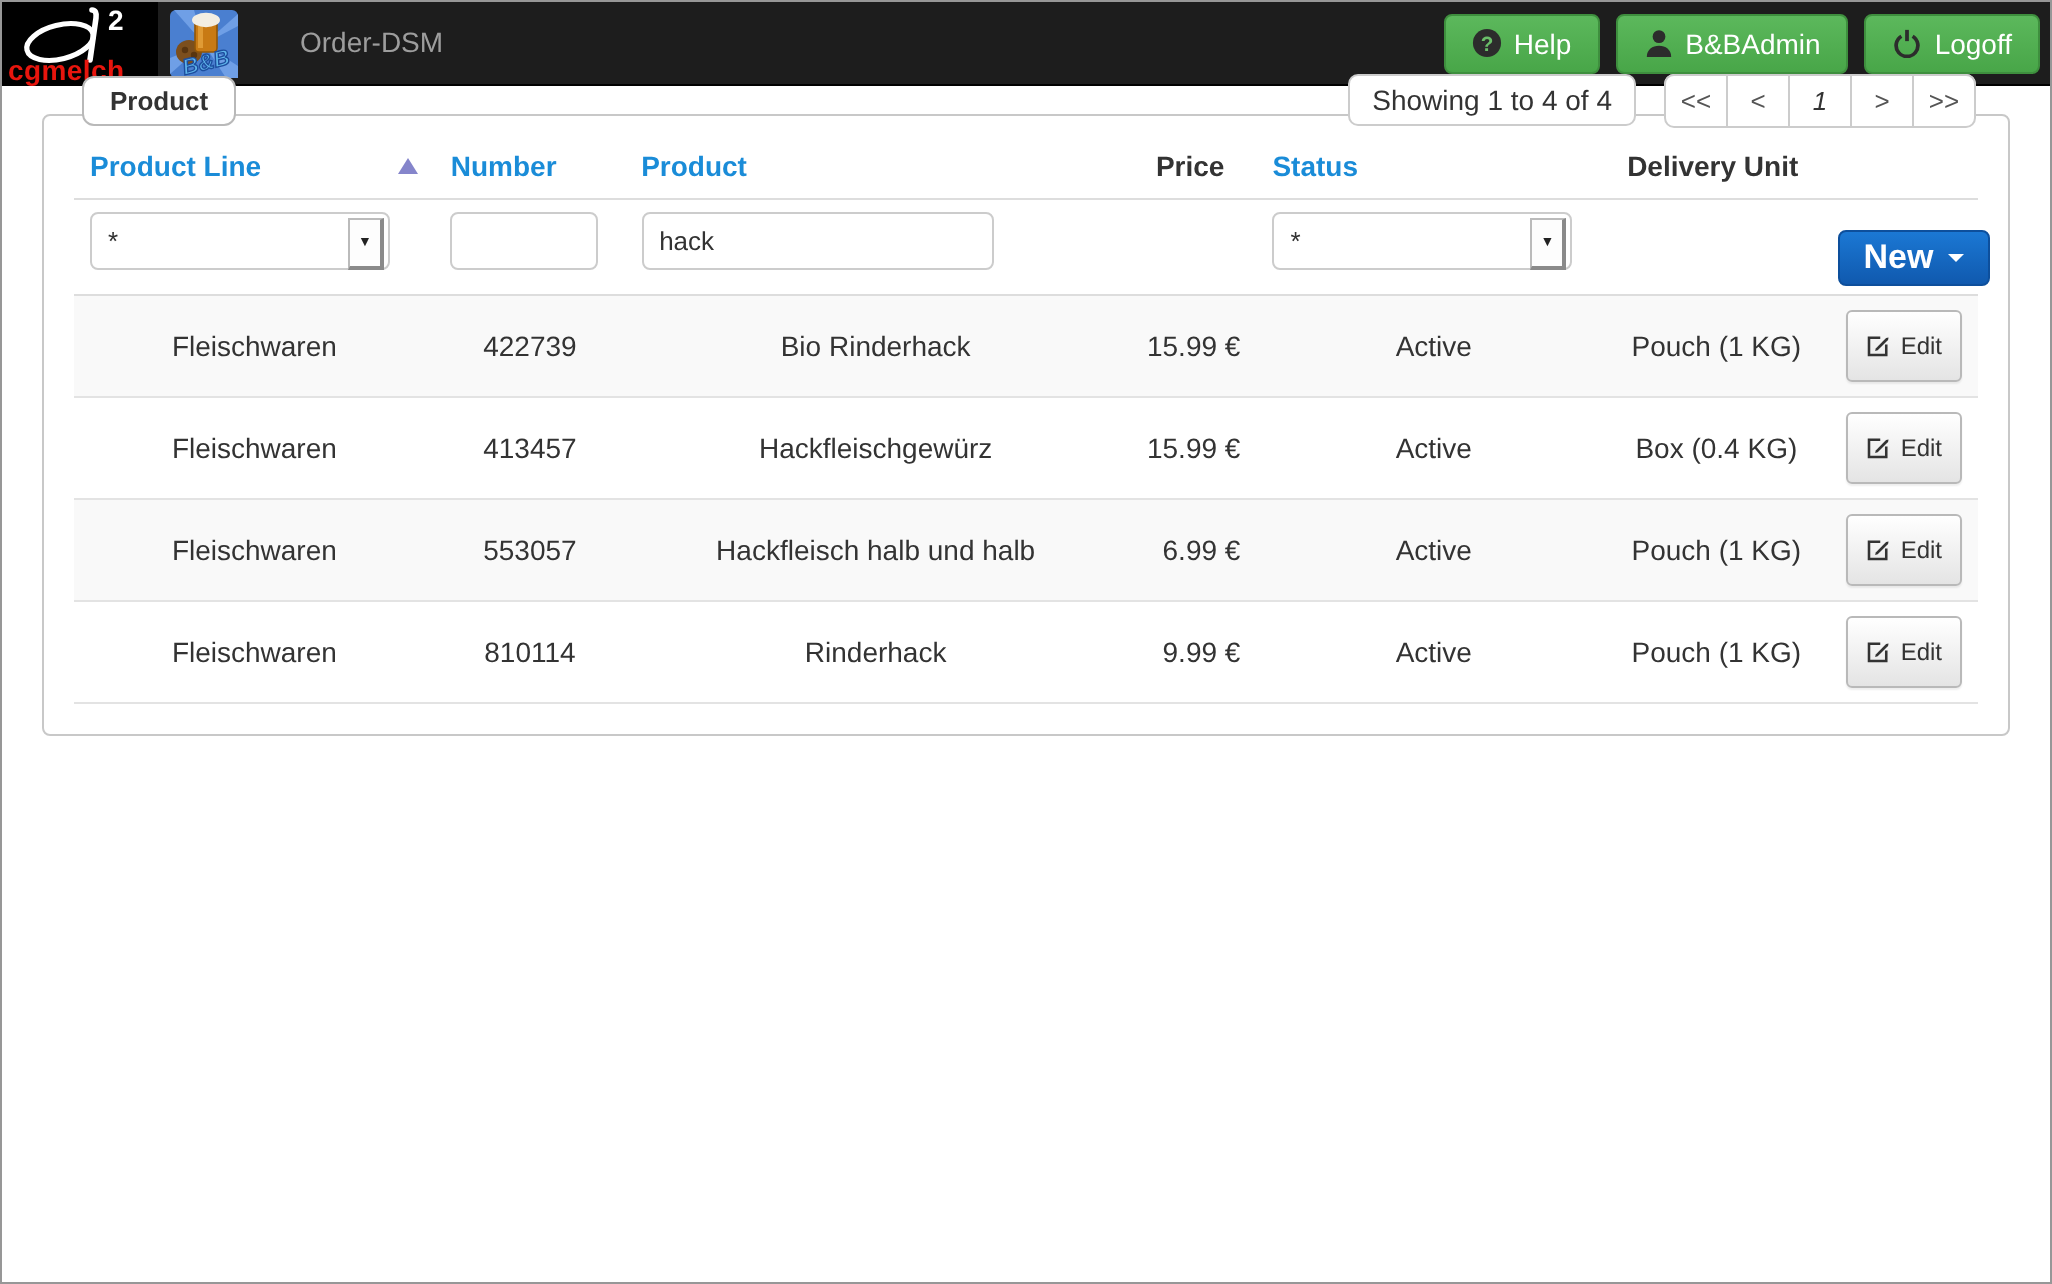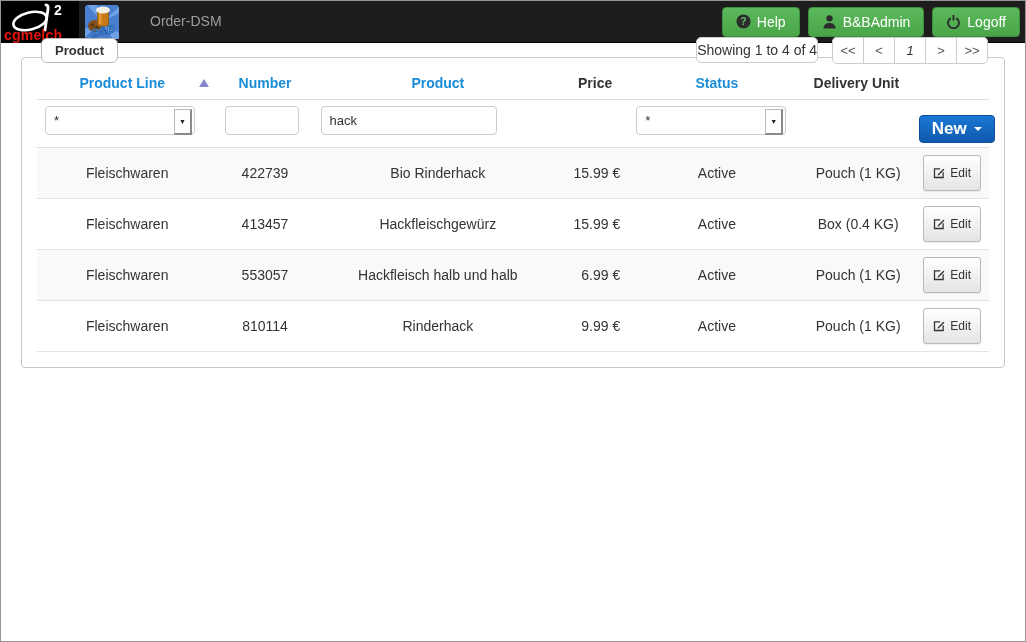--- a/index.html
+++ b/index.html
@@ -51,40 +51,40 @@
     border:1px solid #b9b9b9; border-radius:6px;
     padding:4px 13px; font-size:13px; font-weight:bold; color:#333;
     cursor:pointer;
   }
   .panel-topright {
     position:absolute; top:-21px; right:16px;
     display:flex; align-items:flex-start; gap:14px;
   }
   .showing {
     background:#fff; border:1px solid #ccc; border-radius:5px;
-    padding:4px 0; font-size:14px; color:#333; white-space:nowrap;
+    padding:4px 11px; font-size:14px; color:#333; white-space:nowrap;
   }
   .pager { display:flex; background:#fff; border-radius:5px; }
   .pager button {
     background:#fff; border:1px solid #ccc; color:#555;
     font-size:13px; height:27px; width:32px; margin-left:-1px;
     cursor:pointer; font-family:inherit; padding:0;
   }
   .pager button:first-child { border-radius:5px 0 0 5px; margin-left:0; }
   .pager button:last-child  { border-radius:0 5px 5px 0; }
   .pager button.current { font-style:italic; color:#333; }
 
   
   .tblwrap { padding:12px 15px 15px; }
   table { width:100%; border-collapse:collapse; font-size:14px; color:#333; table-layout:fixed; }
   th {
     text-align:left; font-weight:bold; padding:5px 8px 8px;
     border-bottom:1px solid #ddd; color:#333;
   }
-  th.sortable { color:#1a8cd8; cursor:pointer;text-align:center; }
+  th.sortable { color:#1a8cd8; cursor:pointer; }
   th.num-right { text-align:right; padding-right:16px; }
   .sort-asc {
     float:right; width:0; height:0; margin-top:4px;
     border-left:5px solid transparent; border-right:5px solid transparent;
     border-bottom:8px solid #8585cb;
   }
   .filter-row td {
     padding:6px 8px 12px; border-bottom:1px solid #ddd; vertical-align:top;
   }
   .filter-row td.actions { vertical-align:bottom; text-align:right; padding-bottom:4px; }

